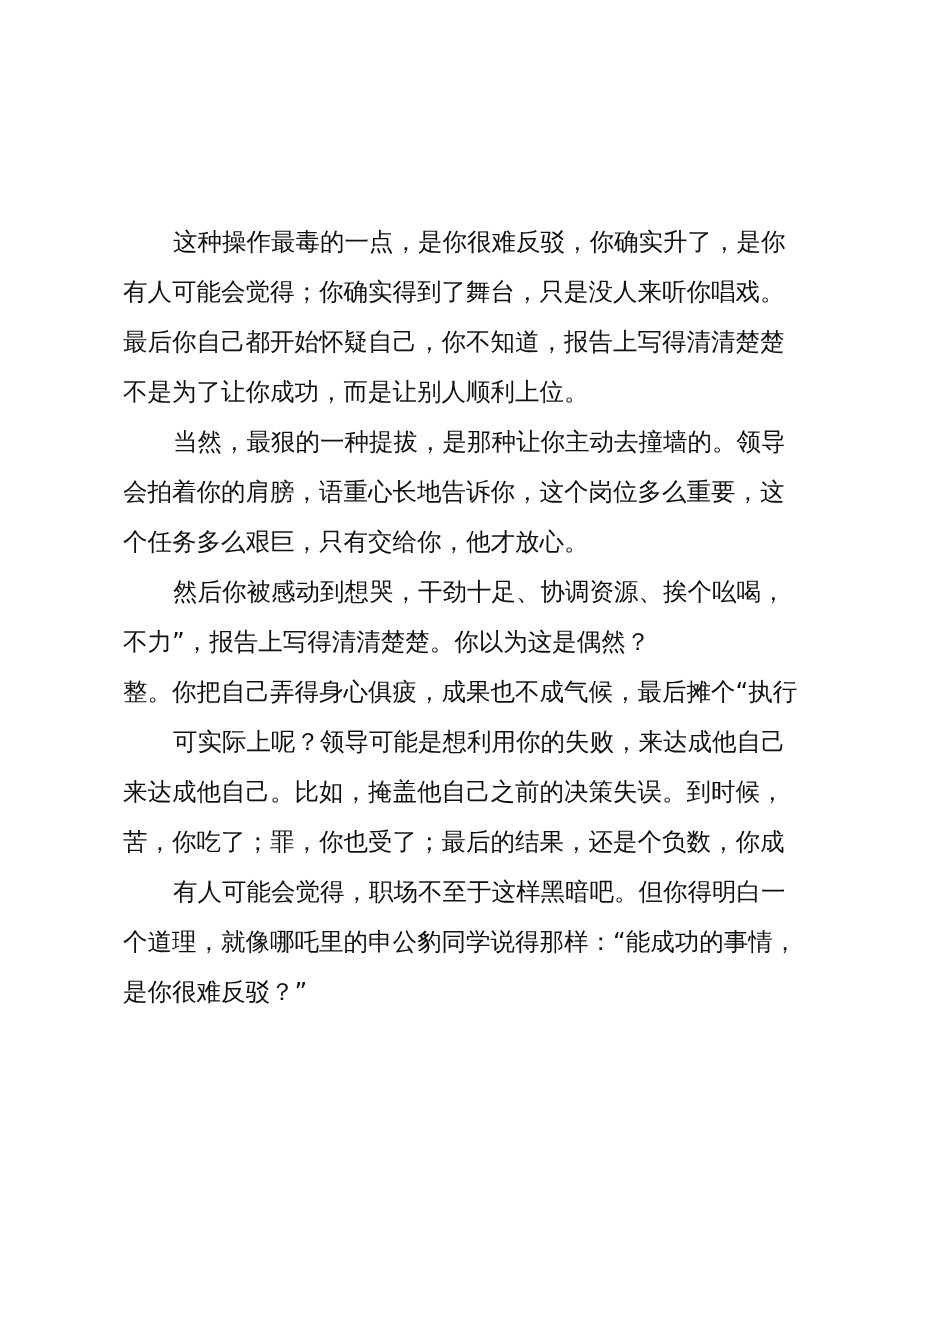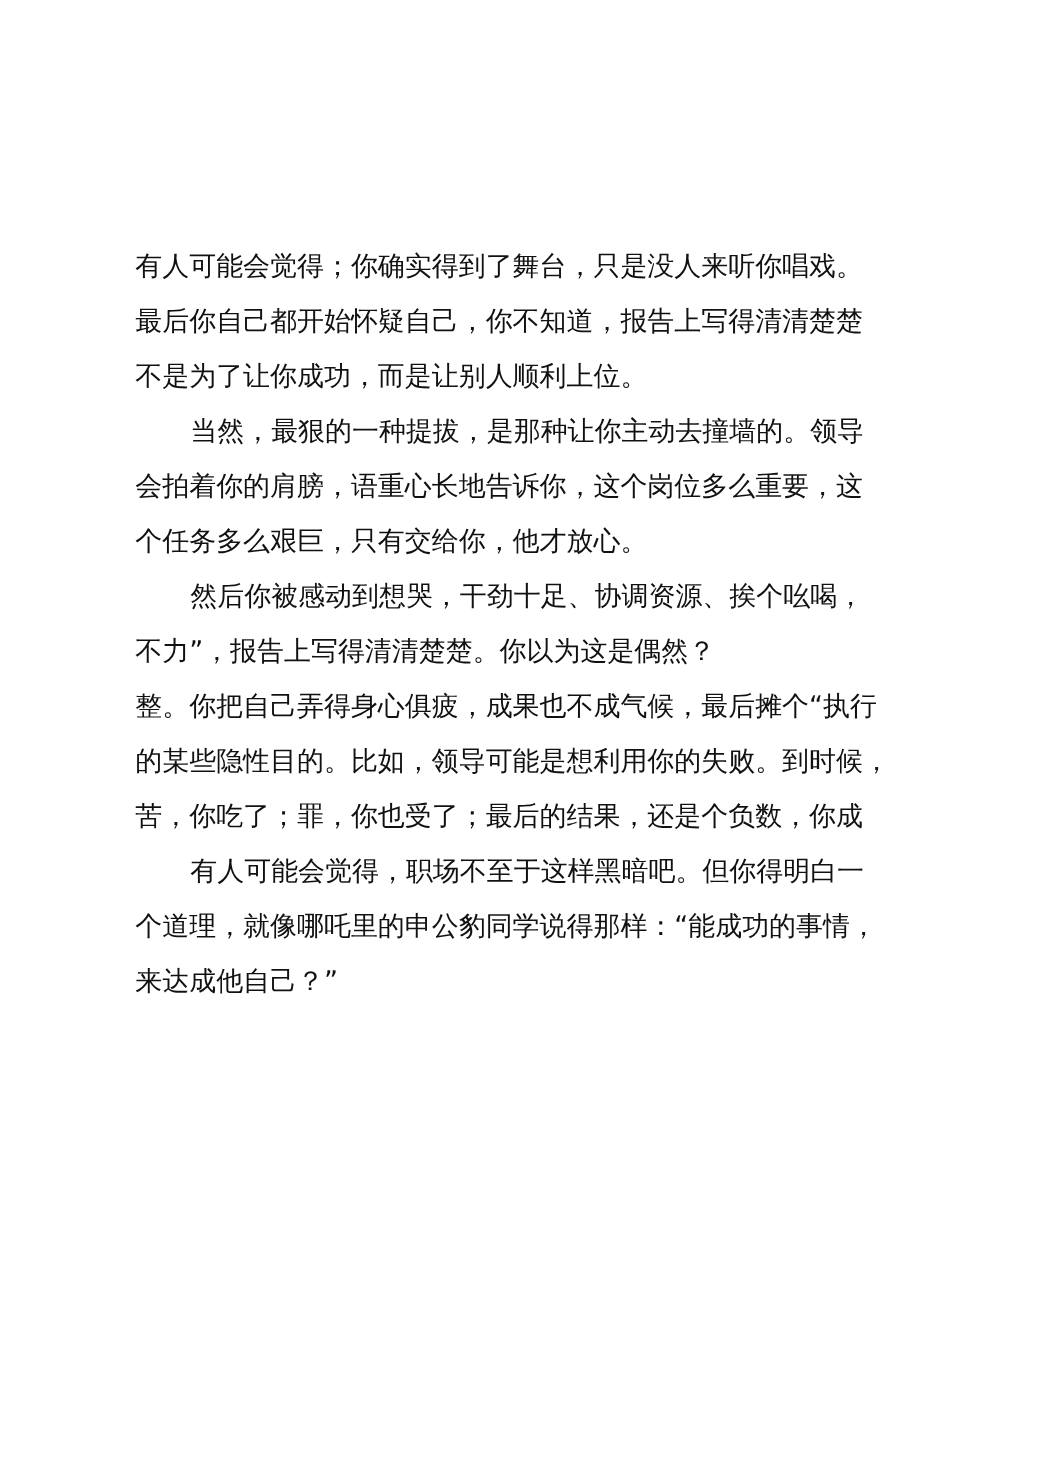--- a/index.html
+++ b/index.html
@@ -40,42 +40,44 @@
       padding-left: 50px;
     }
   </style>
 </head>
 <body>
 
 <div class="page">
   <div class="text-block">
 
     <div>
+      <div class="line indent">这种操作最毒的一点，是你很难反驳，你确实升了，是你</div>
       <div class="line">有人可能会觉得；你确实得到了舞台，只是没人来听你唱戏。</div>
       <div class="line">最后你自己都开始怀疑自己，你不知道，报告上写得清清楚楚</div>
       <div class="line">不是为了让你成功，而是让别人顺利上位。</div>
     </div>
 
     <div>
       <div class="line indent">当然，最狠的一种提拔，是那种让你主动去撞墙的。领导</div>
       <div class="line">会拍着你的肩膀，语重心长地告诉你，这个岗位多么重要，这</div>
       <div class="line">个任务多么艰巨，只有交给你，他才放心。</div>
     </div>
 
     <div>
       <div class="line indent">然后你被感动到想哭，干劲十足、协调资源、挨个吆喝，</div>
       <div class="line">不力”，报告上写得清清楚楚。你以为这是偶然？</div>
       <div class="line">整。你把自己弄得身心俱疲，成果也不成气候，最后摊个“执行</div>
     </div>
 
     <div>
-      <div class="line">的某些隐性目的。比如，领导可能是想利用你的失败。到时候，</div>
+      <div class="line indent">可实际上呢？领导可能是想利用你的失败，来达成他自己</div>
+      <div class="line">来达成他自己。比如，掩盖他自己之前的决策失误。到时候，</div>
       <div class="line">苦，你吃了；罪，你也受了；最后的结果，还是个负数，你成</div>
     </div>
 
     <div>
       <div class="line indent">有人可能会觉得，职场不至于这样黑暗吧。但你得明白一</div>
       <div class="line">个道理，就像哪吒里的申公豹同学说得那样：“能成功的事情，</div>
-      <div class="line">来达成他自己？”</div>
+      <div class="line">是你很难反驳？”</div>
     </div>
 
   </div>
 </div>
 
 </body></html>

